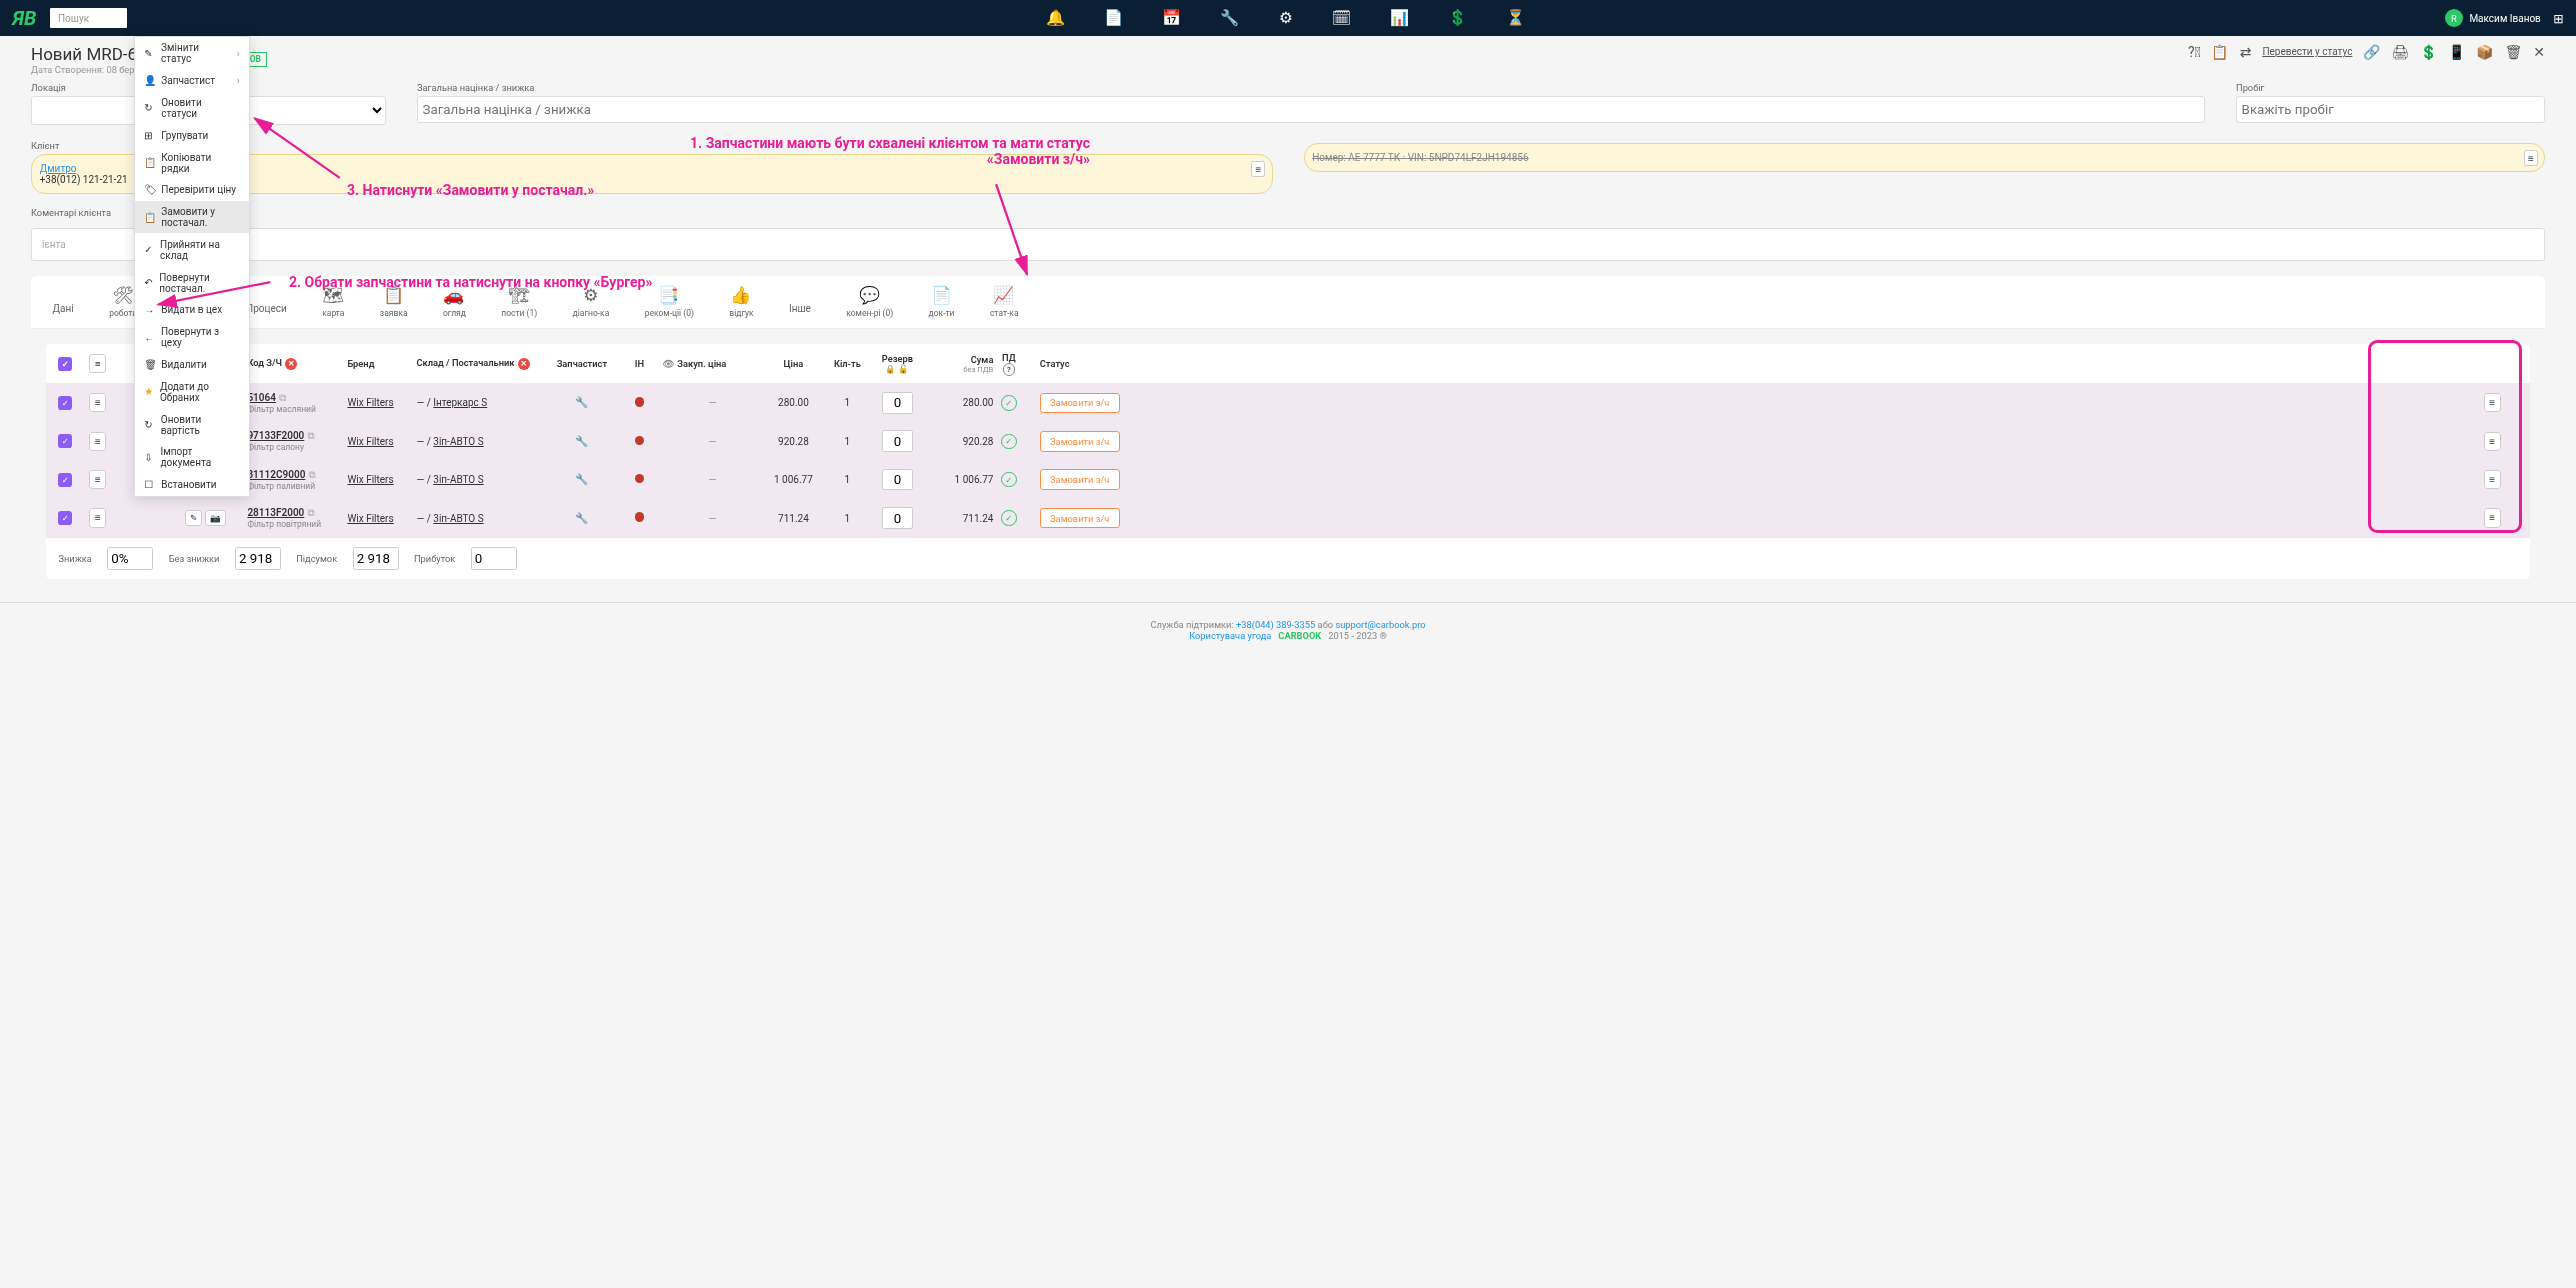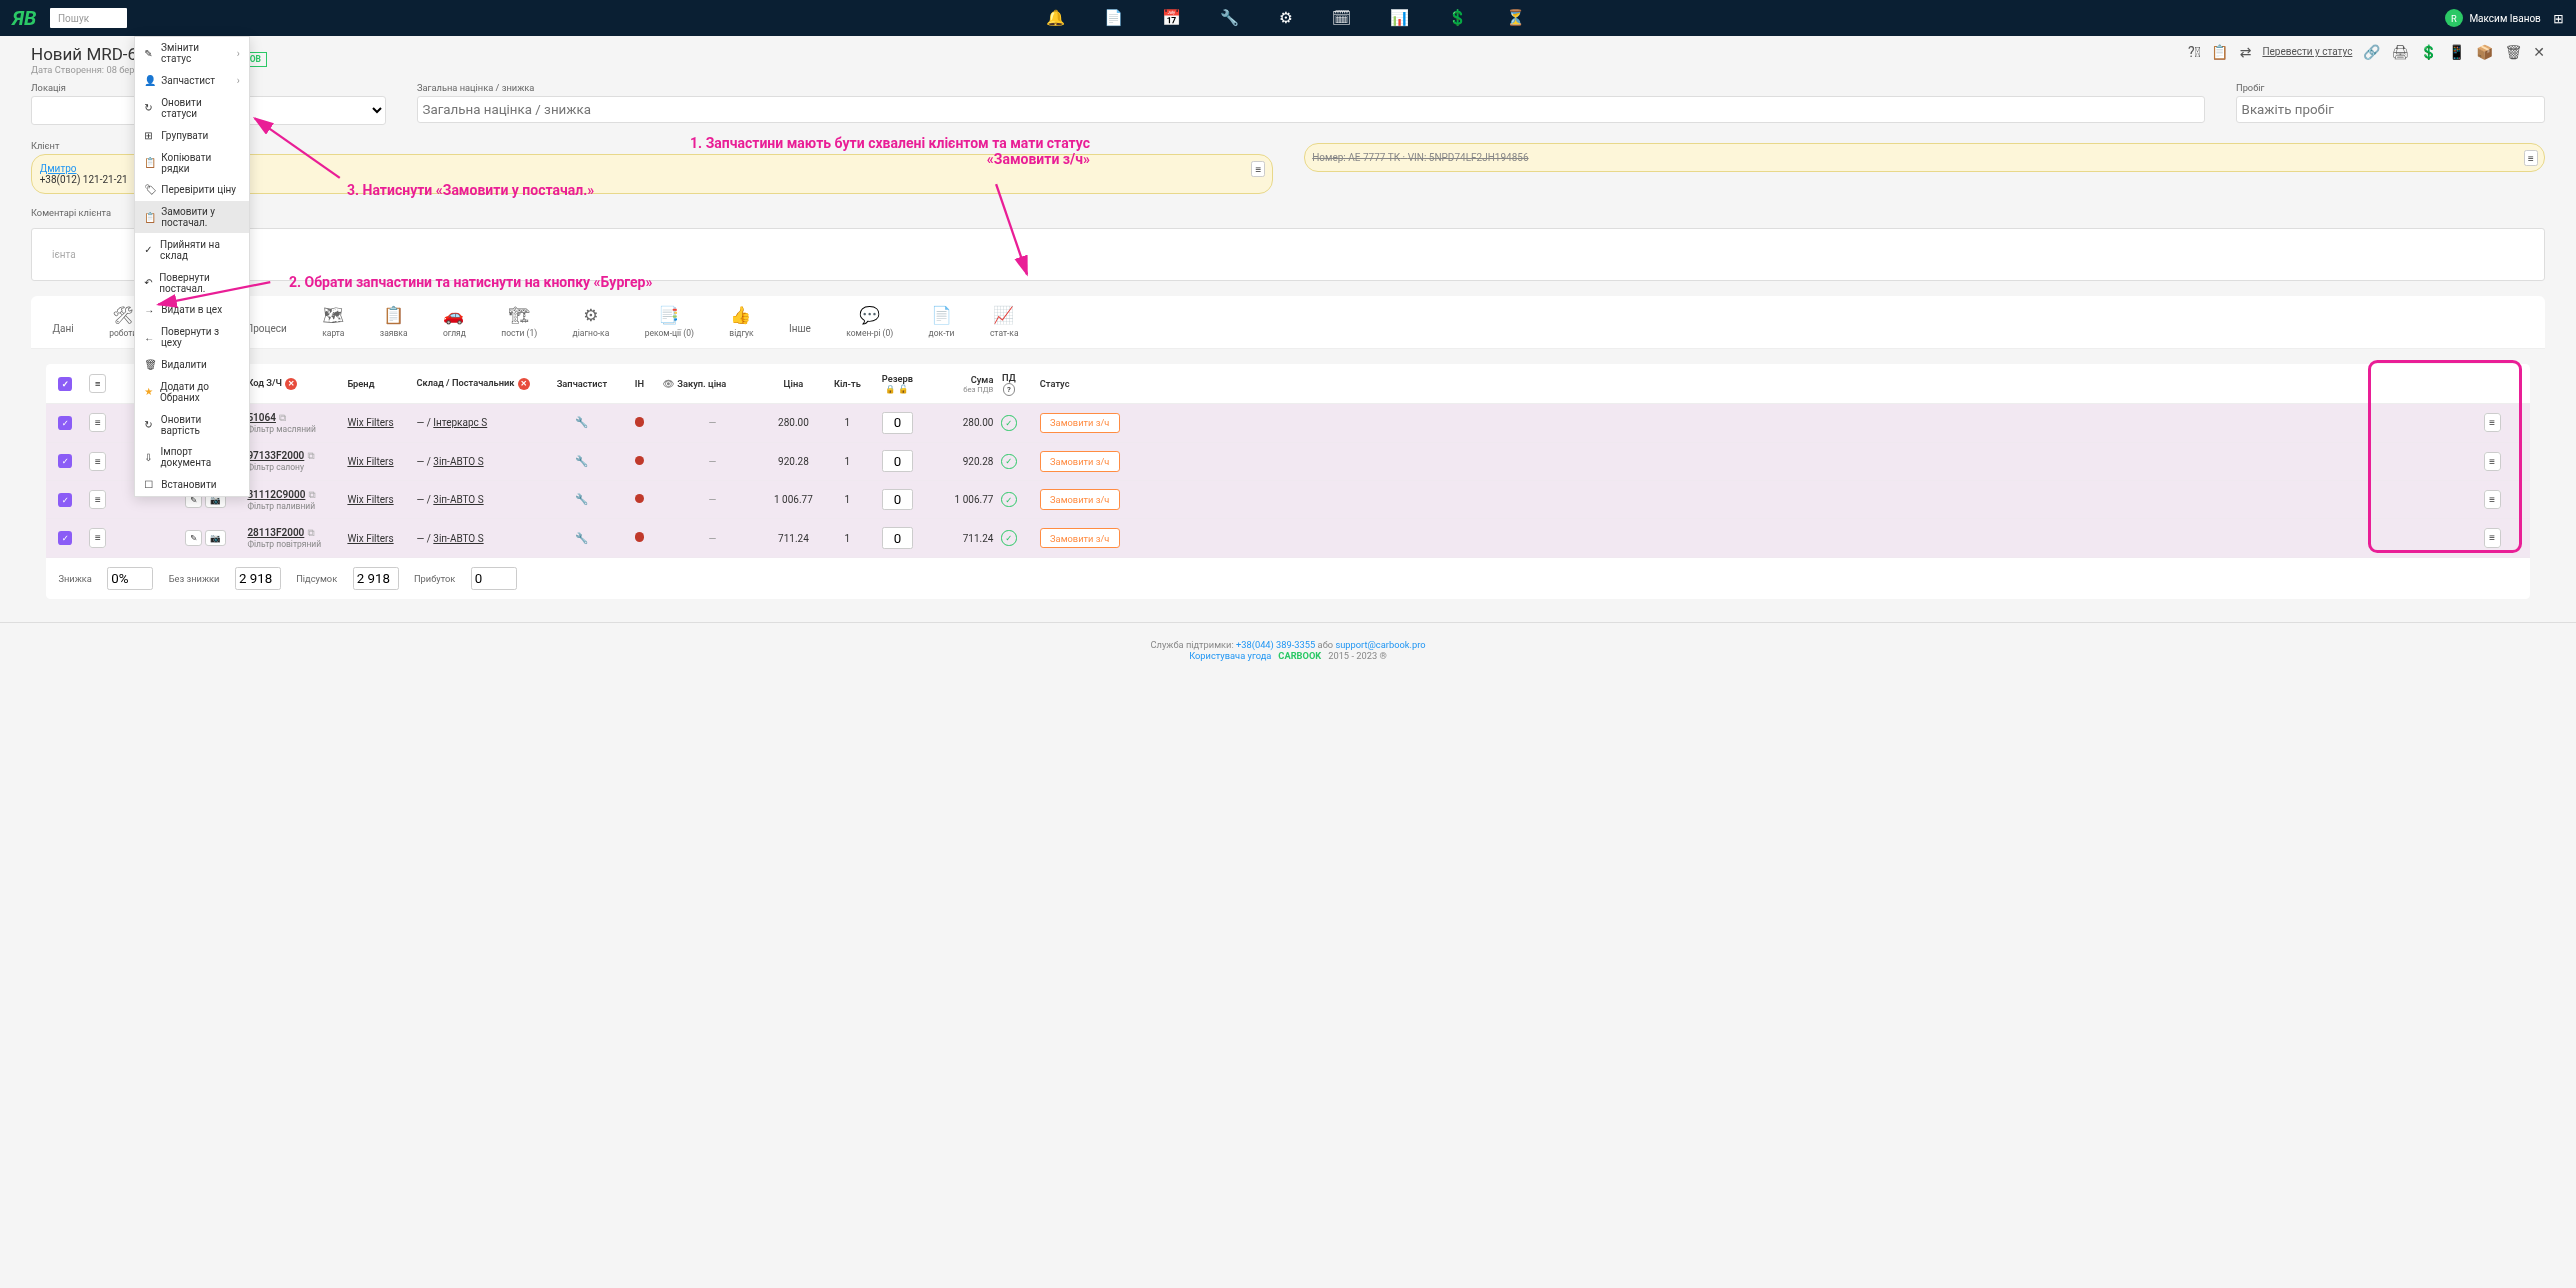--- a/index.html
+++ b/index.html
@@ -37,21 +37,21 @@
 .menu-item{padding:5.4px 9.3px;display:flex;align-items:center;gap:6.2px;cursor:pointer}
 .menu-item.highlighted{background:#e8e8e8}
 .menu-icon{width:10.8px;font-size:10px}
 .menu-arrow{margin-left:auto;color:#999}
 .tabs-wrapper{margin:15.4px 31px 0;background:#fff;border-radius:6.2px 6.2px 0 0;padding:0}
 .tabs{display:flex;border-bottom:0.8px solid #eee;padding:0 15.4px;gap:23px;align-items:flex-end}
 .tab{padding:9.3px 6.2px;display:flex;flex-direction:column;align-items:center;gap:3.1px;cursor:pointer;color:#666;font-size:8.5px}
 .tab-icon{font-size:17px}
 .tab.text-only{font-size:10px;padding:14px 6.2px}
 .comments-label{padding:6.2px 31px;font-size:9.3px;color:#666}
-.comments-box{margin:3.1px 31px 0;border:0.8px solid #ddd;border-radius:3.1px;padding:20px;min-height:31px;background:#fff;color:#aaa}
+.comments-box{margin:3.1px 31px 0;border:0.8px solid #ddd;border-radius:3.1px;padding:10px;min-height:31px;background:#fff;color:#aaa}
 .table-wrapper{margin:15.4px 46px;background:#fff;border-radius:4.6px}
 .table-head{display:flex;align-items:center;padding:7.7px 12.4px;border-bottom:0.8px solid #eee;font-weight:600;font-size:9.3px}
 .col-chk{width:31px}
 .col-burger{width:34px}
 .col-blank{width:62px}
 .col-act{width:62px}
 .col-code{width:100px}
 .col-brand{width:69px}
 .col-supp{width:131px}
 .col-zap{width:69px;text-align:center}

